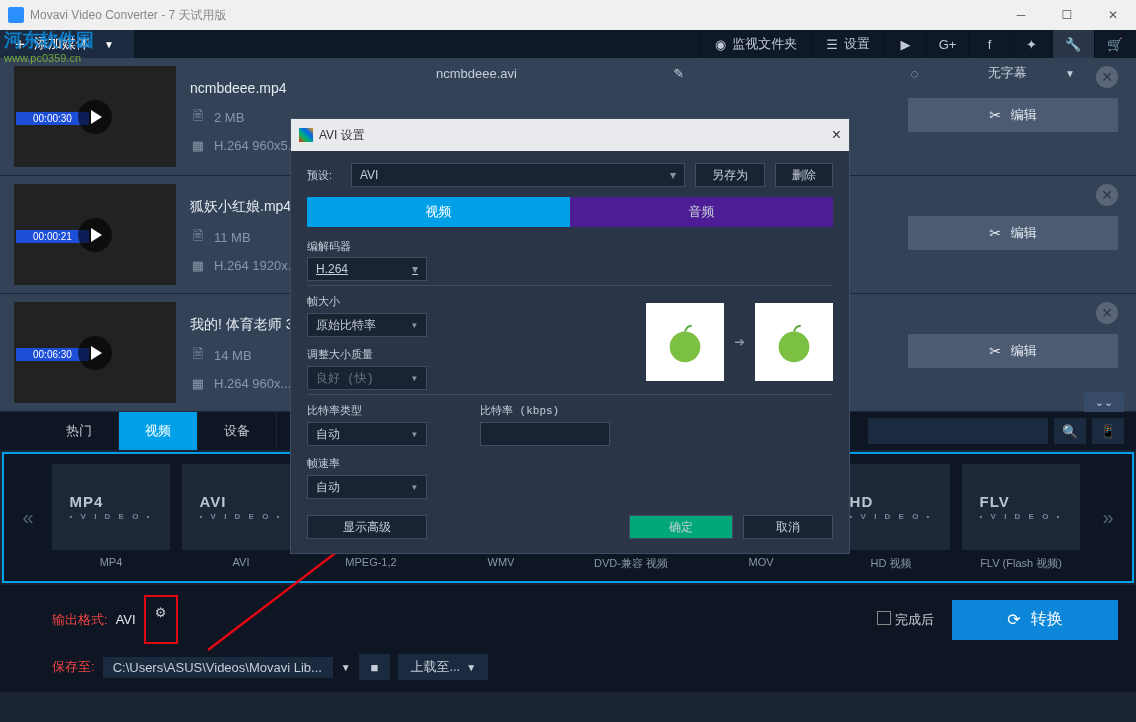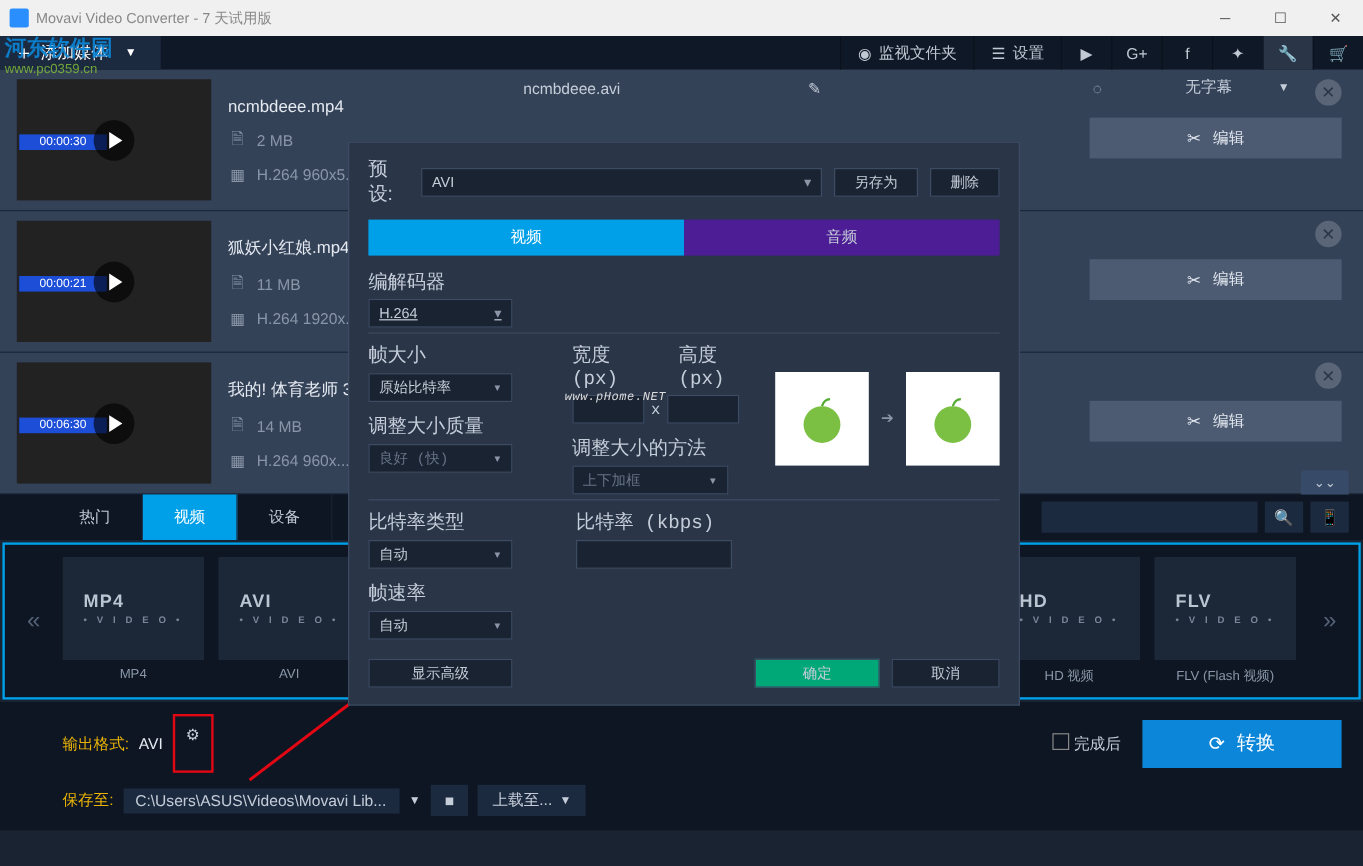--- a/index.html
+++ b/index.html
@@ -117,21 +117,21 @@
 }
 .fmtcard .cardimg .sub { font-size:8px; letter-spacing:3px; display:block; margin-top:2px; color:#7b8798;}
 .fmtcard .lbl {font-size:11px; color:#8a96a8;}
 
 
 .bottombar {
   background:#0d1622; padding:10px 18px 12px 52px;
   display:flex; flex-direction:column; gap:10px;
 }
 .brow {display:flex; align-items:center; gap:8px;}
-.brow .lbl {color:#eab308;}
+.brow .lbl {color:#ef4444;}
 .brow .val {color:#e5eaf1;}
 .gearbtn {width:26px; height:26px; display:flex; align-items:center; justify-content:center; color:#c5cdd9;}
 .redmark { border:2px solid #e30613; padding:2px;}
 .pathbox {background:#1c2a3f; padding:3px 10px; color:#c5cdd9; min-width:230px;}
 .smbtn {height:26px; padding:0 12px; background:#1c2a3f; display:flex; align-items:center; gap:6px;}
 .convertbtn {
   margin-left:auto; width:166px; height:40px;
   background:#0b86d8; color:#fff; font-size:16px;
   display:flex; align-items:center; justify-content:center; gap:10px;
 }
@@ -144,21 +144,21 @@
   border:1px solid #3d4b63;
 }
 .modal .mtitle {
   height:32px; background:#e8eaed; color:#333;
   display:flex; align-items:center; padding:0 8px; font-size:12px;
 }
 .modal .mtitle .micon{width:14px;height:14px;background:linear-gradient(45deg,#e30,#0b6,#06e,#e90); margin-right:6px;}
 .modal .mtitle .mclose{margin-left:auto; font-size:16px; font-family:Arial; cursor:pointer;}
 .modal .mbody {padding:12px 16px 14px 16px;}
 .modal .mrow {display:flex; gap:10px; align-items:center; margin-bottom:10px;}
-.modal .mlbl {color:#c5cdd9; font-size:16px;}
+.modal .mlbl {color:#c5cdd9; font-size:11px;}
 .modal .msel {
   background:#1a2332; border:1px solid #3d4b63; height:24px; color:#c5cdd9;
   padding:0 8px; display:flex; align-items:center; justify-content:space-between;
   font-size:12px;
 }
 .modal .msel .caret::after{content:'▾'; color:#8a96a8;}
 .modal .mbtn {
   background:#1a2332; border:1px solid #3d4b63; height:24px;
   padding:0 16px; color:#c5cdd9; font-size:12px;
   display:flex; align-items:center; justify-content:center;
@@ -438,20 +438,25 @@
 <svg class="red-arrow" style="left:198px; top:480px; width:230px; height:180px;">
   <defs>
       <marker id="ah" markerWidth="10" markerHeight="10" refX="8" refY="3" orient="auto">
     <path d="M0,0 L0,6 L9,3 z" fill="#e30613"></path>
   </marker>
     </defs>
   <line x1="10" y1="170" x2="220" y2="10" stroke="#e30613" stroke-width="2.5" marker-end="url(#ah)"></line>
 </svg>
 
 <div class="modal">
+  <div class="mtitle">
+    <div class="micon"></div>
+    <span>AVI 设置</span>
+    <span class="mclose">×</span>
+  </div>
   <div class="mbody">
     <div class="mrow">
       <span class="mlbl" style="width:34px;">预设:</span>
       <div class="msel" style="flex:1;">
         <span>AVI</span>
           <span class="caret"></span>
       </div>
       <div class="mbtn">另存为</div>
       <div class="mbtn">删除</div>
     </div>
@@ -474,37 +479,20 @@
         <div class="msel" style="width:120px;">
           <span>原始比特率</span>
             <span class="caret"></span>
         </div>
         <span class="mlbl" style="margin-top:6px;">调整大小质量</span>
         <div class="msel" style="width:120px; color:#667285;">
           <span>良好 (快)</span>
             <span class="caret"></span>
         </div>
       </div>
-      <div class="col">
-        <div class="dimrow">
-          <span class="mlbl">宽度 (px)</span>
-          <span class="mlbl" style="margin-left:14px;">高度 (px)</span>
-        </div>
-        <div class="dimrow" style="position:relative;">
-          <div class="dim"></div>
-          <span>x</span>
-          <div class="dim"></div>
-          <span style="position:absolute; left:-6px; top:-3px; font-size:10px; color:#ddd; font-style:italic; letter-spacing:0.5px;">www.pHome.NET</span>
-        </div>
-        <span class="mlbl" style="margin-top:6px;">调整大小的方法</span>
-        <div class="msel" style="width:130px; color:#667285;">
-          <span>上下加框</span>
-            <span class="caret"></span>
-        </div>
-      </div>
       <div class="col preview">
         <div class="apple">
           <svg viewBox="0 0 50 50">
               <circle cx="25" cy="30" r="16" fill="#7bc043"></circle>
               <path d="M25 14 Q27 8 32 8" stroke="#5a3" stroke-width="2" fill="none"></path>
             </svg>
         </div>
         <span style="color:#8a96a8;font-size:18px;">➔</span>
         <div class="apple">
           <svg viewBox="0 0 50 50">

